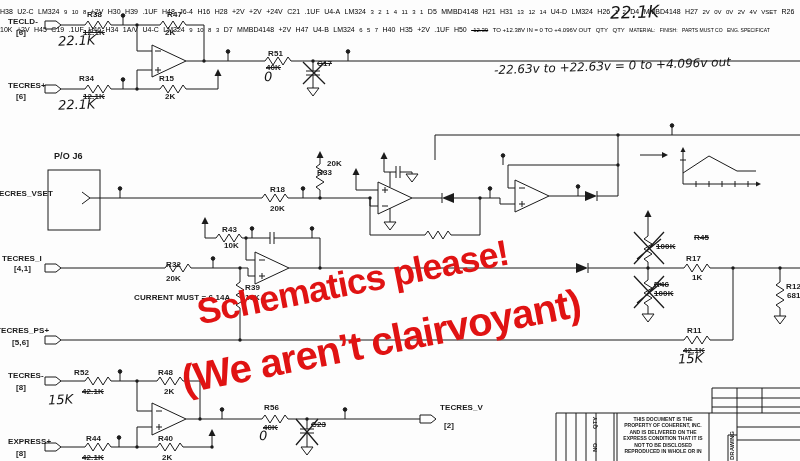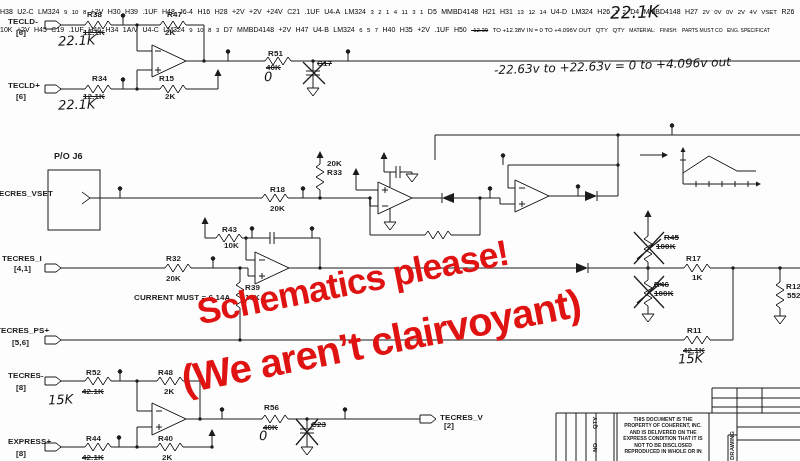--- a/index.html
+++ b/index.html
@@ -205,23 +205,23 @@
 <span class="hand" style="left:58px;top:34px">22.1K</span>
 <span class="t7" style="left:115px;top:4px">H38</span>
 <span class="t" style="left:167px;top:11px">R47</span>
 <span class="t" style="left:165px;top:29px">2K</span>
 <span class="t7" style="left:170px;top:62px">U2-C</span>
 <span class="t7" style="left:168px;top:71px">LM324</span>
 <span class="t6" style="left:144px;top:44px">9</span>
 <span class="t6" style="left:140px;top:61px">10</span>
 <span class="t6" style="left:188px;top:52px">8</span>
 <span class="t7" style="left:207px;top:56px">+2V</span>
-<span class="t" style="left:8px;top:82px">TECLD+</span>
+<span class="t" style="left:8px;top:82px">TECRES+</span>
 <span class="t" style="left:16px;top:93px">[6]</span>
-<span class="t" style="left:92px;top:75px">R34</span>
+<span class="t" style="left:79px;top:75px">R34</span>
 <span class="t struck" style="left:83px;top:93px">12.1K</span>
 <span class="hand" style="left:58px;top:98px">22.1K</span>
 <span class="t7" style="left:115px;top:68px">H30</span>
 <span class="t" style="left:159px;top:75px">R15</span>
 <span class="t" style="left:165px;top:93px">2K</span>
 <span class="t7" style="left:220px;top:38px">H39</span>
 <span class="t" style="left:268px;top:50px">R51</span>
 <span class="t struck" style="left:266px;top:64px">40K</span>
 <span class="hand" style="left:264px;top:70px">0</span>
 <span class="t struck" style="left:317px;top:60px">C17</span>
@@ -231,21 +231,21 @@
 <span class="hand sm" style="left:494px;top:60px">-22.63v to +22.63v = 0 to +4.096v out</span>
 
 <span class="t t9" style="left:54px;top:152px">P/O J6</span>
 <span class="t" style="left:-6px;top:190px">TECRES_VSET</span>
 <span class="t7" style="left:60px;top:194px">J6-4</span>
 <span class="t7" style="left:112px;top:168px">H16</span>
 <span class="t" style="left:270px;top:186px">R18</span>
 <span class="t" style="left:270px;top:205px">20K</span>
 <span class="t7" style="left:295px;top:174px">H28</span>
 <span class="t" style="left:327px;top:160px">20K</span>
-<span class="t" style="left:327px;top:169px">R33</span>
+<span class="t" style="left:317px;top:169px">R33</span>
 <span class="t7" style="left:306px;top:137px">+2V</span>
 <span class="t7" style="left:345px;top:154px">+2V</span>
 <span class="t7" style="left:372px;top:142px">+24V</span>
 <span class="t7" style="left:394px;top:148px">C21</span>
 <span class="t7" style="left:394px;top:157px">.1UF</span>
 <span class="t7" style="left:414px;top:203px">U4-A</span>
 <span class="t7" style="left:412px;top:212px">LM324</span>
 <span class="t6" style="left:369px;top:184px">3</span>
 <span class="t6" style="left:369px;top:200px">2</span>
 <span class="t6" style="left:414px;top:189px">1</span>
@@ -276,55 +276,55 @@
 <span class="t6" style="left:742px;top:188px">VSET</span>
 <span class="t7" style="left:430px;top:224px">R26</span>
 <span class="t7" style="left:433px;top:240px">10K</span>
 <span class="t" style="left:222px;top:226px">R43</span>
 <span class="t" style="left:224px;top:242px">10K</span>
 <span class="t7" style="left:191px;top:203px">+2V</span>
 <span class="t7" style="left:246px;top:216px">H45</span>
 <span class="t7" style="left:276px;top:215px">C19</span>
 <span class="t7" style="left:274px;top:224px">.1UF</span>
 <span class="t7" style="left:306px;top:215px">H46</span>
-<span class="t" style="left:166px;top:255px">R32</span>
+<span class="t" style="left:166px;top:261px">R32</span>
 <span class="t" style="left:166px;top:275px">20K</span>
 <span class="t7" style="left:205px;top:246px">H34</span>
 <span class="t" style="left:245px;top:284px">R39</span>
 <span class="t" style="left:245px;top:294px">10K</span>
 <span class="t" style="left:134px;top:294px">CURRENT MUST  =  6.14A</span>
 <span class="t7" style="left:94px;top:254px">1A/V</span>
 <span class="t" style="left:2px;top:255px">TECRES_I</span>
 <span class="t" style="left:14px;top:265px">[4,1]</span>
 <span class="t7" style="left:291px;top:269px">U4-C</span>
 <span class="t7" style="left:289px;top:278px">LM324</span>
 <span class="t6" style="left:248px;top:252px">9</span>
 <span class="t6" style="left:241px;top:269px">10</span>
 <span class="t6" style="left:291px;top:259px">8</span>
 <span class="t6" style="left:591px;top:256px">3</span>
 <span class="t7" style="left:589px;top:274px">D7</span>
 <span class="t7" style="left:573px;top:283px">MMBD4148</span>
 <span class="t7" style="left:638px;top:198px">+2V</span>
-<span class="t struck" style="left:664px;top:234px">R45</span>
+<span class="t struck" style="left:694px;top:234px">R45</span>
 <span class="t struck" style="left:656px;top:243px">100K</span>
 <span class="t" style="left:686px;top:255px">R17</span>
 <span class="t" style="left:692px;top:274px">1K</span>
 <span class="t struck" style="left:654px;top:281px">R46</span>
 <span class="t struck" style="left:654px;top:290px">100K</span>
 <span class="t" style="left:786px;top:283px">R12</span>
-<span class="t" style="left:787px;top:292px">552</span>
+<span class="t" style="left:787px;top:292px">681</span>
 <span class="t" style="left:687px;top:327px">R11</span>
 <span class="t struck" style="left:683px;top:347px">42.1K</span>
 <span class="hand" style="left:678px;top:352px">15K</span>
 <span class="t" style="left:-4px;top:327px">TECRES_PS+</span>
 <span class="t" style="left:12px;top:339px">[5,6]</span>
 
 <span class="t" style="left:8px;top:372px">TECRES-</span>
 <span class="t" style="left:16px;top:384px">[8]</span>
-<span class="t" style="left:86px;top:369px">R52</span>
+<span class="t" style="left:74px;top:369px">R52</span>
 <span class="t struck" style="left:82px;top:388px">42.1K</span>
 <span class="hand" style="left:48px;top:393px">15K</span>
 <span class="t7" style="left:112px;top:359px">H47</span>
 <span class="t" style="left:158px;top:369px">R48</span>
 <span class="t" style="left:164px;top:388px">2K</span>
 <span class="t7" style="left:170px;top:421px">U4-B</span>
 <span class="t7" style="left:168px;top:430px">LM324</span>
 <span class="t6" style="left:145px;top:405px">6</span>
 <span class="t6" style="left:145px;top:421px">5</span>
 <span class="t6" style="left:188px;top:410px">7</span>
@@ -336,21 +336,21 @@
 <span class="t7" style="left:111px;top:425px">H35</span>
 <span class="t" style="left:158px;top:435px">R40</span>
 <span class="t" style="left:162px;top:454px">2K</span>
 <span class="t7" style="left:201px;top:419px">+2V</span>
 <span class="t" style="left:264px;top:404px">R56</span>
 <span class="t struck" style="left:263px;top:424px">40K</span>
 <span class="hand" style="left:259px;top:429px">0</span>
 <span class="t struck" style="left:311px;top:421px">C23</span>
 <span class="t7" style="left:313px;top:431px">.1UF</span>
 <span class="t7" style="left:337px;top:396px">H50</span>
-<span class="t" style="left:440px;top:414px">TECRES_V</span>
+<span class="t" style="left:440px;top:404px">TECRES_V</span>
 <span class="t" style="left:444px;top:422px">[2]</span>
 <span class="t6 struck" style="left:350px;top:439px">-12.39</span>
 <span class="t6" style="left:377px;top:439px">TO +12.38V IN  =  0 TO +4.096V OUT</span>
 
 <span class="t6" style="left:715px;top:407px">QTY</span>
 <span class="t6" style="left:741px;top:407px">QTY</span>
 <span class="t5" style="left:739px;top:415px">MATERIAL:</span>
 <span class="t5" style="left:739px;top:429px">FINISH:</span>
 <span class="t5" style="left:748px;top:443px">PARTS MUST CO</span>
 <span class="t5" style="left:748px;top:450px">ENG. SPECIFICAT</span>

